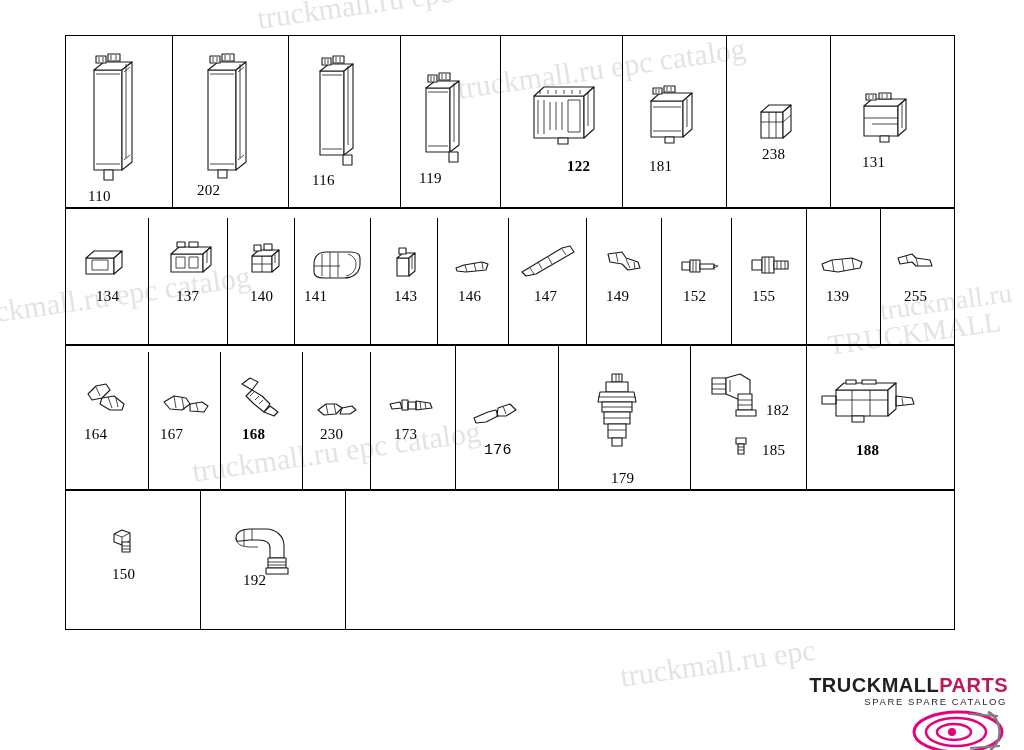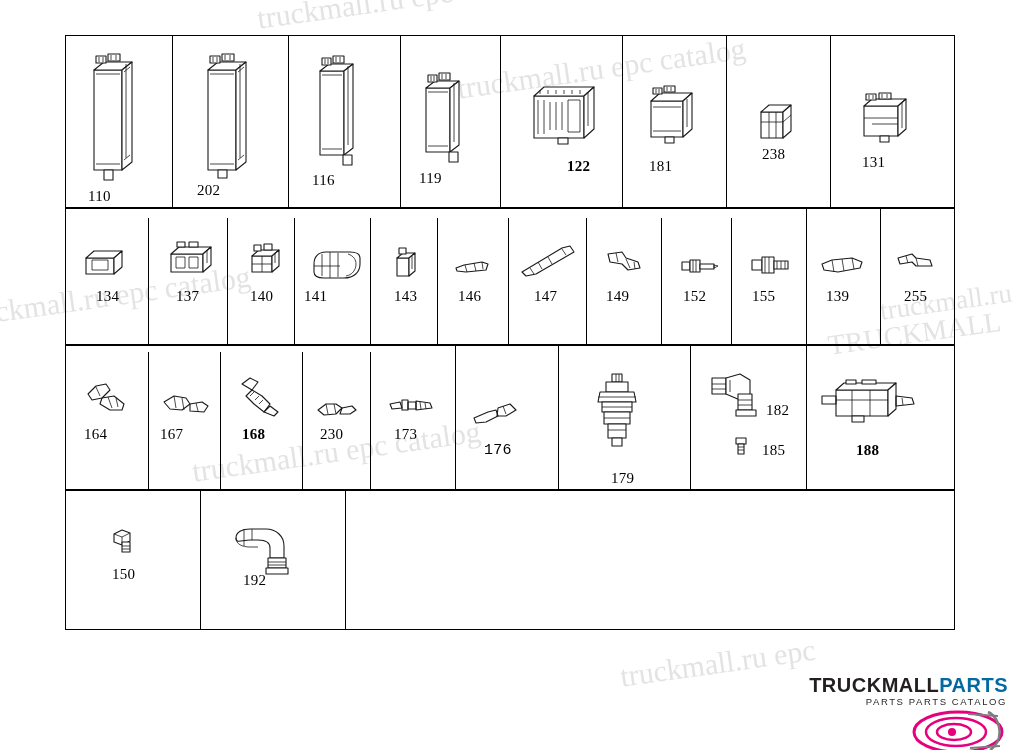--- a/index.html
+++ b/index.html
@@ -45,21 +45,21 @@
   .thin{fill:none;stroke:#1a1a1a;stroke-width:0.8;}
 
   
   #logo{position:absolute;right:14px;bottom:10px;width:180px;height:72px;}
   .logo-txt{
     position:absolute;right:2px;top:6px;
     font-family:"Liberation Sans", sans-serif;
     font-weight:bold;font-size:20px;letter-spacing:0.5px;
     color:#231f20;
   }
-  .logo-txt .pink{color:#0369a1;}
+  .logo-txt .pink{color:#be185d;}
   .logo-sub{
     position:absolute;right:3px;top:28px;
     font-family:"Liberation Sans", sans-serif;
     font-size:9.5px;letter-spacing:1.6px;color:#231f20;
   }
 </style>
 </head>
 <body>
 
 <div id="sheet">
@@ -482,21 +482,21 @@
       <path class="thin" d="M36 38 L54 38 M36 41 L54 41"></path>
       <path class="sf" d="M34 44 L56 44 L56 50 L34 50 Z"></path>
     </svg>
   </div>
   <div class="lbl" style="left:243px;top:572px;">192</div>
 
   <div id="logo">
     <div class="logo-txt">
       <span>TRUCKMALL</span><span class="pink">PARTS</span>
     </div>
-    <div class="logo-sub">PARTS PARTS CATALOG</div>
+    <div class="logo-sub">SPARE SPARE CATALOG</div>
     <svg width="96" height="46" style="position:absolute;right:4px;top:42px;">
       <g transform="translate(48,22)">
         <ellipse cx="0" cy="0" rx="44" ry="20" fill="none" stroke="#e6007e" stroke-width="3"></ellipse>
         <ellipse cx="-2" cy="0" rx="30" ry="14" fill="none" stroke="#e6007e" stroke-width="2.5"></ellipse>
         <ellipse cx="-4" cy="0" rx="17" ry="8" fill="none" stroke="#e6007e" stroke-width="2.5"></ellipse>
         <circle cx="-6" cy="0" r="4" fill="#e6007e"></circle>
         <path d="M10 -18 L40 -16 M12 16 L42 14" stroke="#7d7d7d" stroke-width="2" fill="none"></path>
         <path d="M30 -20 C44 -14 46 10 32 18" stroke="#7d7d7d" stroke-width="2.5" fill="none"></path>
       </g>
     </svg>

